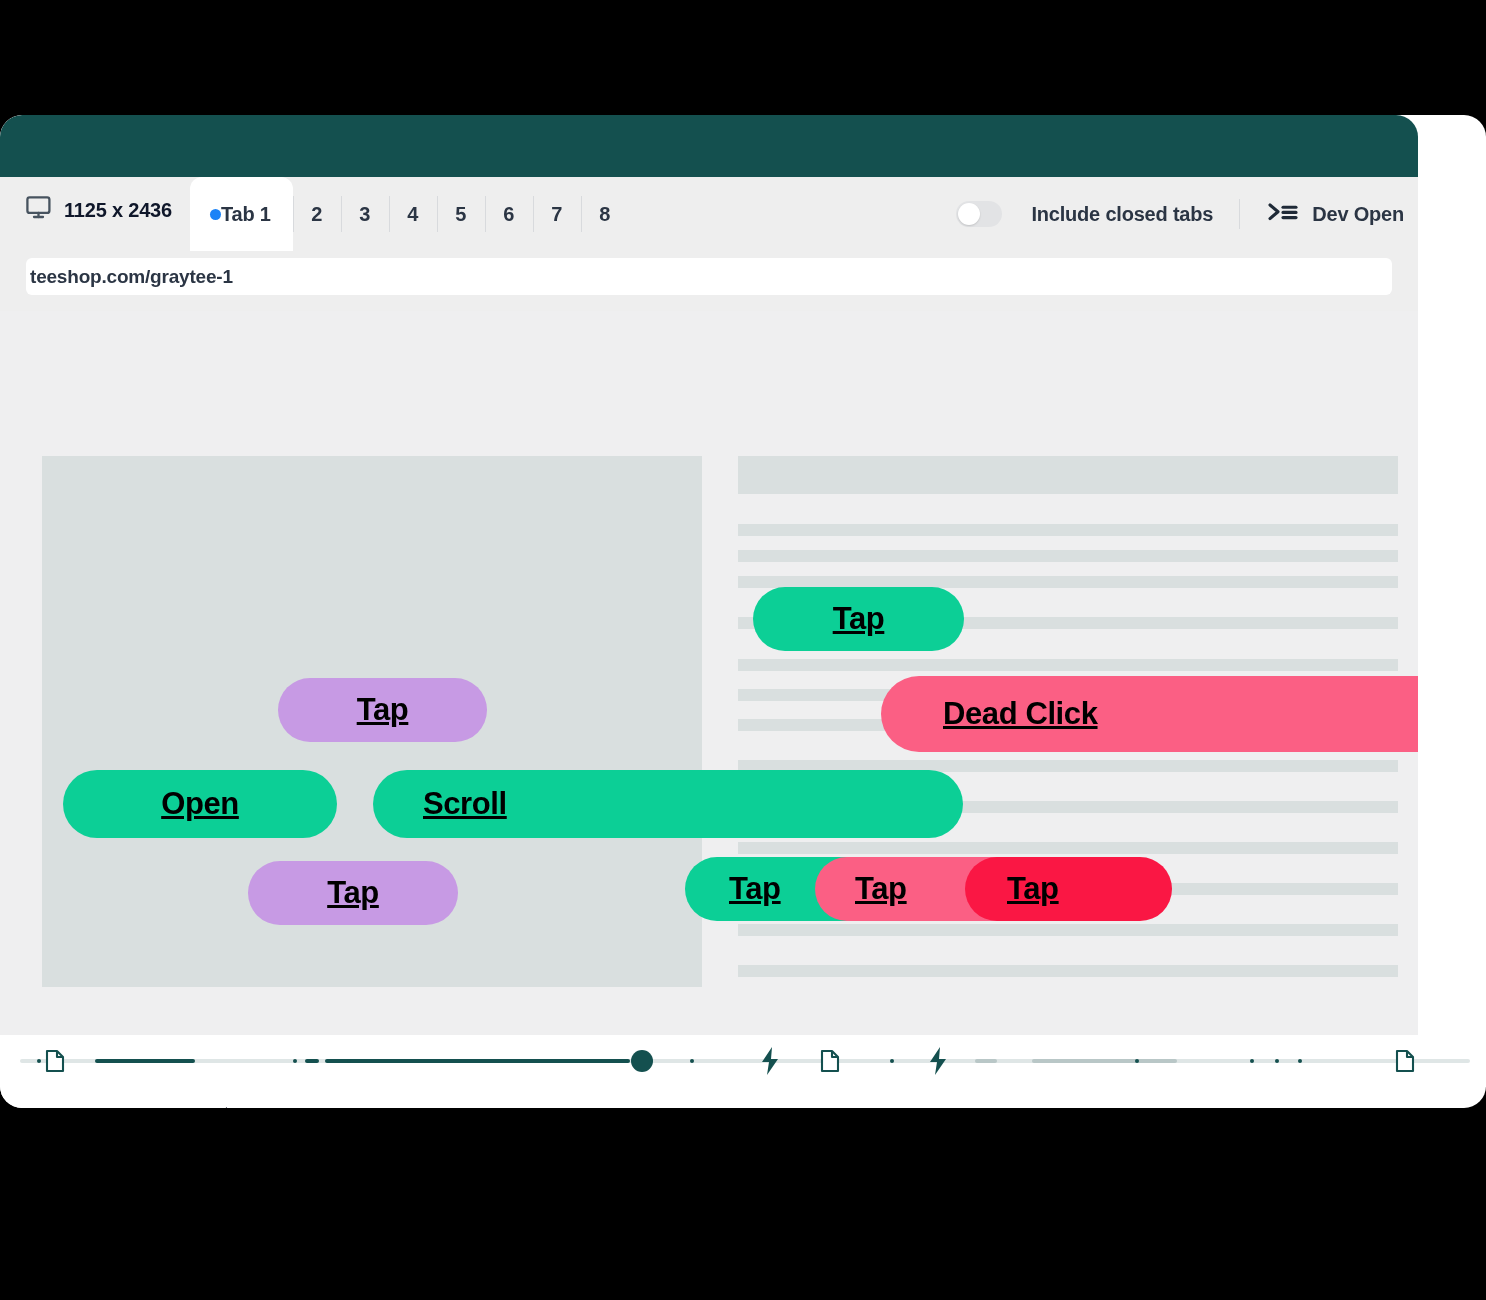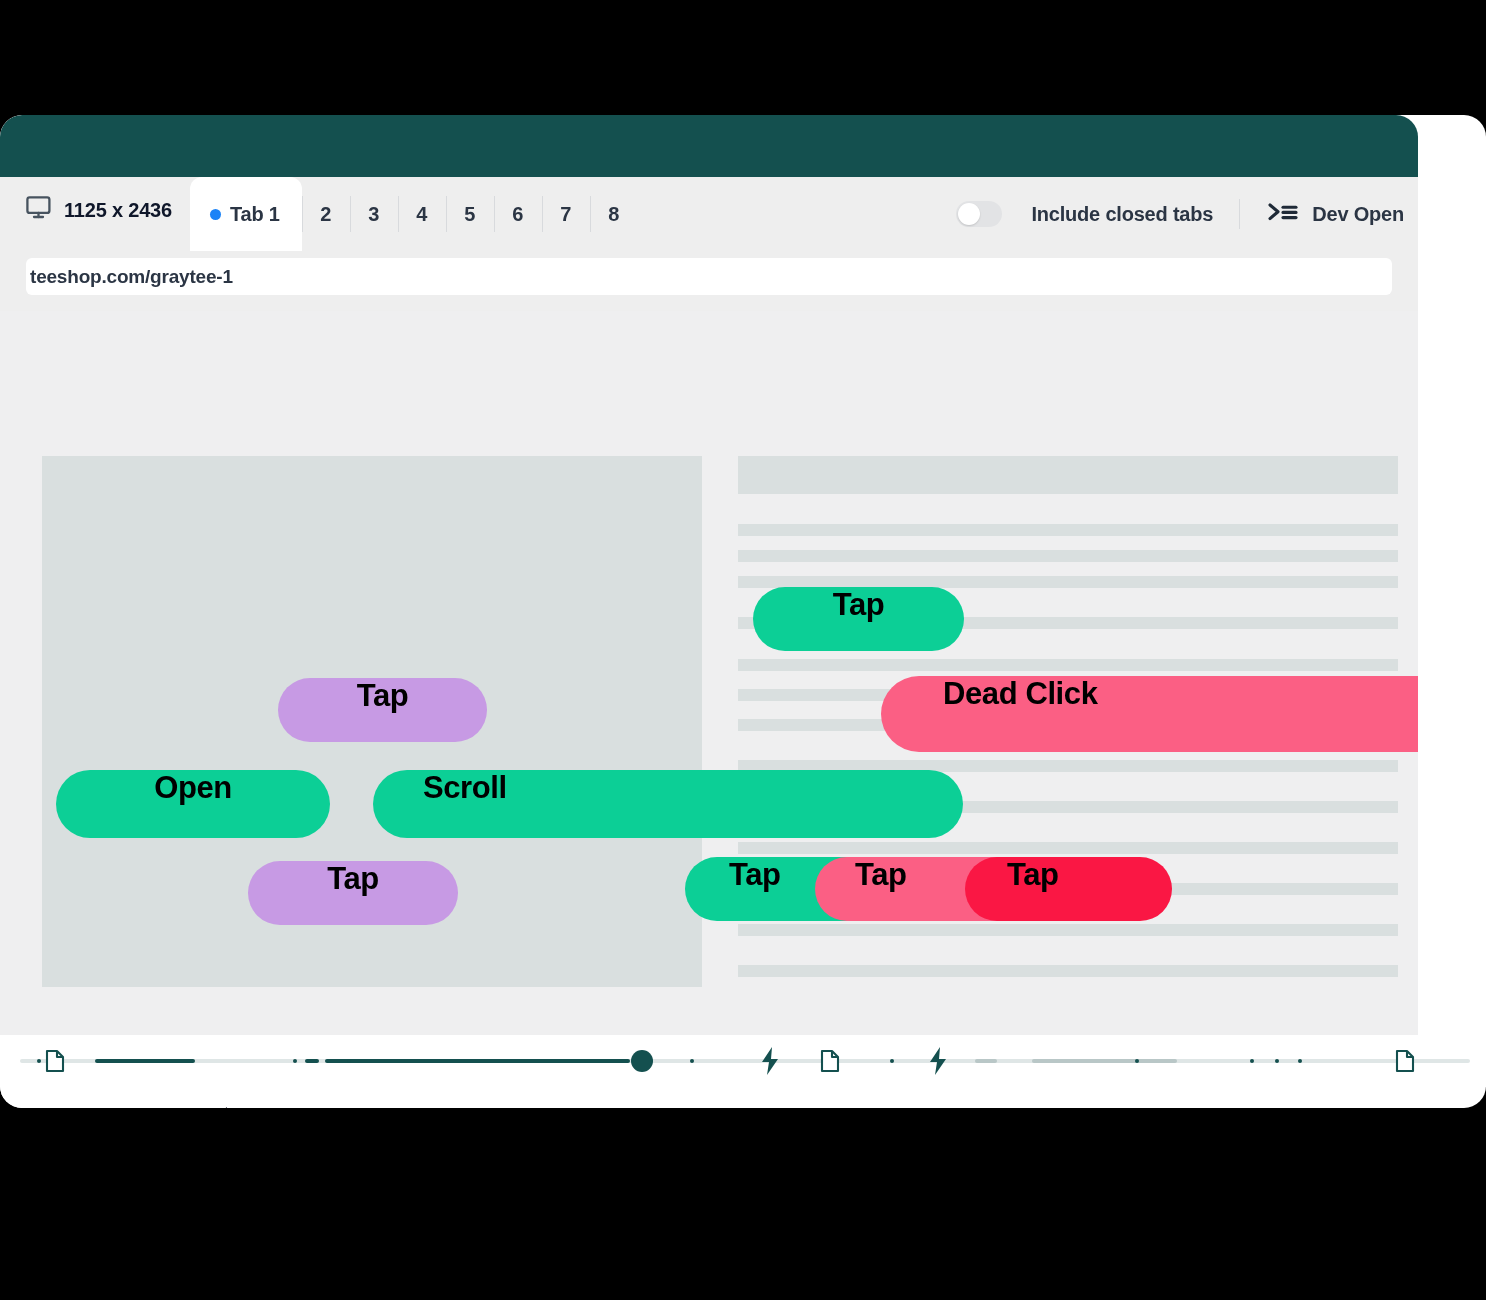--- a/index.html
+++ b/index.html
@@ -78,21 +78,20 @@
     display: flex;
     align-items: stretch;
     height: 74px;
   }
 
   .tab {
     position: relative;
     display: flex;
     align-items: center;
     justify-content: center;
-    gap: 9px;
     min-width: 48px;
     padding: 0 17px;
     font-size: 20px;
     font-weight: bold;
     color: #2b3544;
     letter-spacing: -0.2px;
     cursor: pointer;
   }
   .tab.active {
     background: #ffffff;
@@ -219,28 +218,29 @@
 
   .skel {
     position: absolute;
     background: #d9dfdf;
   }
 
   
   .pill {
     position: absolute;
     display: flex;
-    align-items: flex-start;
+    align-items: center;
     border-radius: 999px;
     font-size: 31px;
     font-weight: bold;
     color: #000000;
     letter-spacing: -0.4px;
     white-space: nowrap;
     cursor: pointer;
+    text-decoration: underline;
   }
   .pill > span { pointer-events: none; }
 
   
   .timeline {
     position: absolute;
     left: 0;
     top: 920px;
     width: 1486px;
     height: 52px;
@@ -419,21 +419,21 @@
           <div class="skel" style="left: 738px; top: 490px; width: 660px; height: 12px;"></div>
           <div class="skel" style="left: 738px; top: 531px; width: 660px; height: 12px;"></div>
           <div class="skel" style="left: 738px; top: 572px; width: 660px; height: 12px;"></div>
           <div class="skel" style="left: 738px; top: 613px; width: 660px; height: 12px;"></div>
           <div class="skel" style="left: 738px; top: 654px; width: 660px; height: 12px;"></div>
         </div>
       <div id="events-layer">
           <div class="pill" style="left: 278px; top: 367px; width: 209px; height: 64px; background: rgb(199, 154, 228); z-index: 10; justify-content: center;">
             <span>Tap</span>
           </div>
-          <div class="pill" style="left: 56px; top: 459px; width: 274px; height: 68px; background: rgb(12, 207, 150); z-index: 11; justify-content: center;">
+          <div class="pill" style="left: 63px; top: 459px; width: 274px; height: 68px; background: rgb(12, 207, 150); z-index: 11; justify-content: center;">
             <span>Open</span>
           </div>
           <div class="pill" style="left: 373px; top: 459px; width: 590px; height: 68px; background: rgb(12, 207, 150); z-index: 12; justify-content: flex-start; padding-left: 50px;">
             <span>Scroll</span>
           </div>
           <div class="pill" style="left: 248px; top: 550px; width: 210px; height: 64px; background: rgb(199, 154, 228); z-index: 13; justify-content: center;">
             <span>Tap</span>
           </div>
           <div class="pill" style="left: 753px; top: 276px; width: 211px; height: 64px; background: rgb(12, 207, 150); z-index: 14; justify-content: center;">
             <span>Tap</span>

